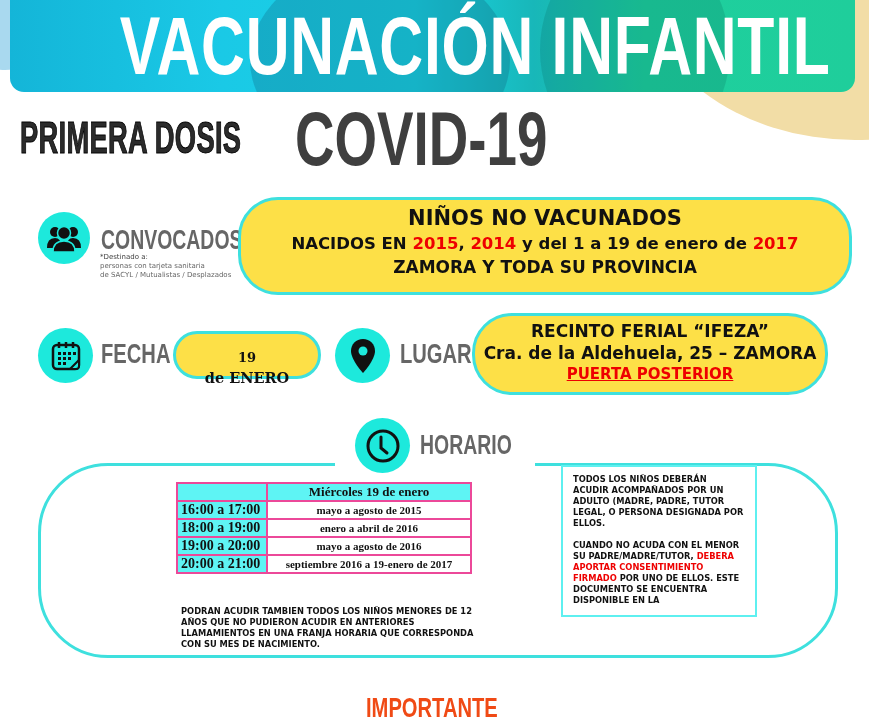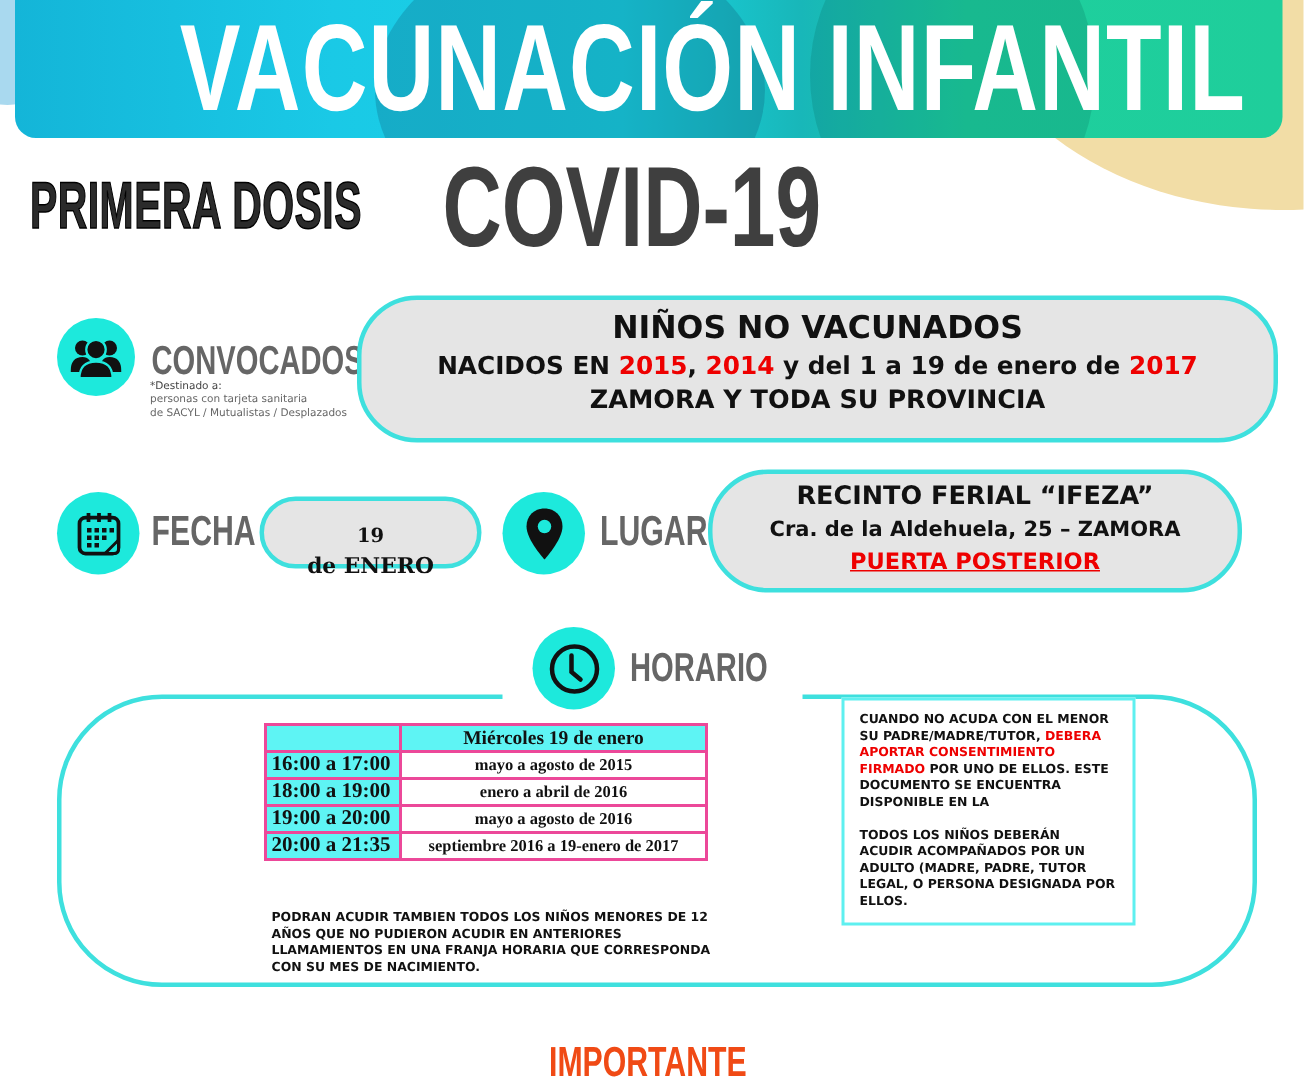--- a/index.html
+++ b/index.html
@@ -53,42 +53,42 @@
   .icon-circle {
     position: absolute; width: 52px; height: 52px; border-radius: 50%;
     background: #1de9dc; display: flex; align-items: center; justify-content: center;
   }
   .section-label {
     position: absolute; white-space: nowrap;
     font-family: "Liberation Sans", sans-serif; font-weight: bold; color: #666;
     transform: scaleX(0.72); transform-origin: left center;
   }
   .pill {
-    position: absolute; border: 3px solid #3ee0de; border-radius: 40px; background: #e5e5e5;
+    position: absolute; border: 3px solid #3ee0de; border-radius: 40px; background: #fde047;
     text-align: center; font-family: "DejaVu Sans", sans-serif; font-weight: bold;
   }
   .red { color: #ee0000; }
 
   
   .destinado { position: absolute; left: 100px; top: 253px; font-size: 7px; color: #444; line-height: 9px; }
   .destinado .d-head { font-weight: normal; }
   .destinado .d-line { color: #666; }
 
   .convoc-pill { left: 238px; top: 197px; width: 614px; height: 98px; padding-top: 5px; }
   .convoc-pill .l1 { font-size: 21px; line-height: 27px; }
   .convoc-pill .l2 { font-size: 16.5px; line-height: 23px; white-space: nowrap; }
   .convoc-pill .l3 { font-size: 17px; line-height: 24px; }
 
   .fecha-pill { left: 173px; top: 331px; width: 148px; height: 48px; font-family: "DejaVu Serif", serif; }
   .fecha-pill .f1 { font-size: 13px; line-height: 22px; margin-top: 13px; }
   .fecha-pill .f2 { font-size: 14.5px; line-height: 18px; }
 
   .lugar-pill { left: 472px; top: 313px; width: 356px; height: 82px; padding-top: 4px; }
   .lugar-pill .g1 { font-size: 17px; line-height: 23px; }
-  .lugar-pill .g2 { font-size: 14px; line-height: 21px; white-space: nowrap; }
+  .lugar-pill .g2 { font-size: 17px; line-height: 21px; white-space: nowrap; }
   .lugar-pill .g3 { font-size: 15px; line-height: 21px; text-decoration: underline; }
 
   
   .horario-box {
     position: absolute; left: 38px; top: 463px; width: 800px; height: 195px;
     border: 3px solid #3ee0de; border-radius: 70px;
   }
   .horario-gap { position: absolute; left: 335px; top: 455px; width: 200px; height: 16px; background: #fff; }
 
   table.sched {
@@ -213,26 +213,26 @@
   </tr>
   <tr>
     <td class="time">18:00 a 19:00</td>
     <td class="range">enero a abril de 2016</td>
   </tr>
   <tr>
     <td class="time">19:00 a 20:00</td>
     <td class="range">mayo a agosto de 2016</td>
   </tr>
   <tr>
-    <td class="time">20:00 a 21:35</td>
+    <td class="time">20:00 a 21:00</td>
     <td class="range">septiembre 2016 a 19-enero de 2017</td>
   </tr>
 </tbody>
   </table>
 
 <div class="podran">PODRAN ACUDIR TAMBIEN TODOS LOS NIÑOS MENORES DE 12 AÑOS QUE NO PUDIERON ACUDIR EN ANTERIORES LLAMAMIENTOS EN UNA FRANJA HORARIA QUE CORRESPONDA CON SU MES DE NACIMIENTO.</div>
 
 <div class="aviso-box">
+  <p>TODOS LOS NIÑOS DEBERÁN ACUDIR ACOMPAÑADOS POR UN ADULTO (MADRE, PADRE, TUTOR LEGAL, O PERSONA DESIGNADA POR ELLOS.</p>
   <p><span>CUANDO NO ACUDA CON EL MENOR SU PADRE/MADRE/TUTOR, </span><span class="red">DEBERA APORTAR CONSENTIMIENTO FIRMADO</span><span> POR UNO DE ELLOS. ESTE DOCUMENTO SE ENCUENTRA DISPONIBLE EN LA</span></p>
-  <p>TODOS LOS NIÑOS DEBERÁN ACUDIR ACOMPAÑADOS POR UN ADULTO (MADRE, PADRE, TUTOR LEGAL, O PERSONA DESIGNADA POR ELLOS.</p>
 </div>
 
 <span class="importante">IMPORTANTE</span>
 
 </body></html>

